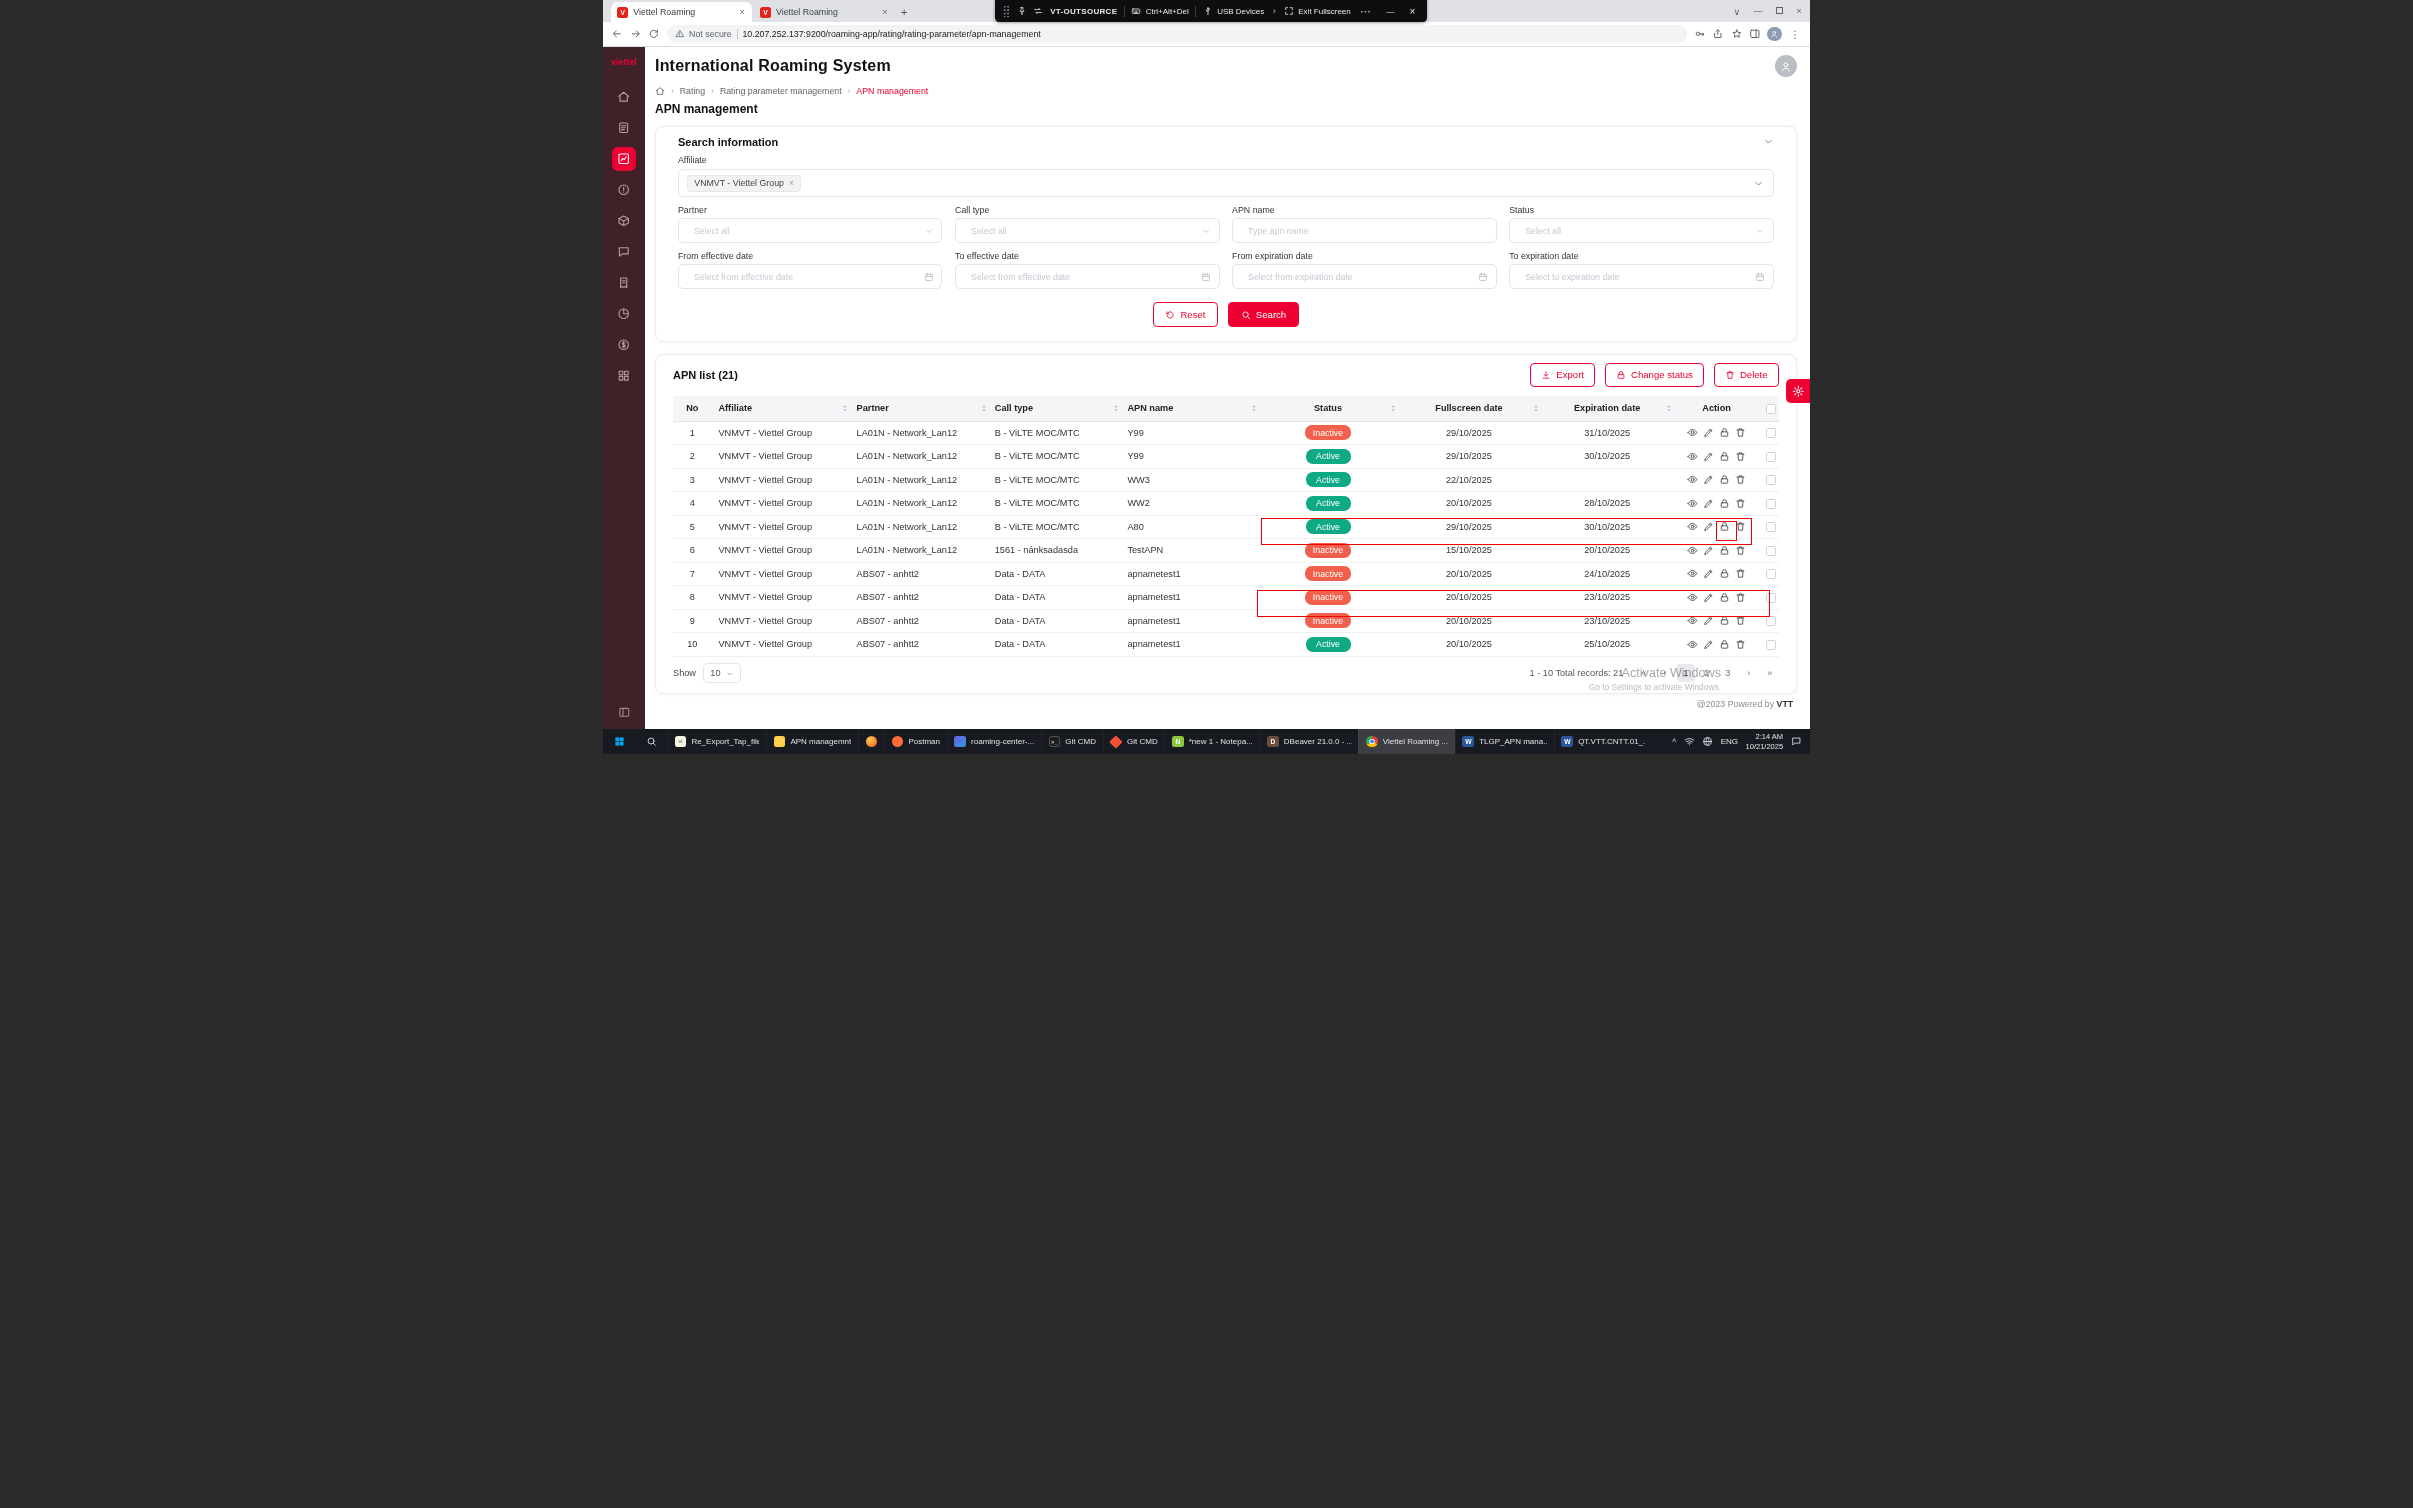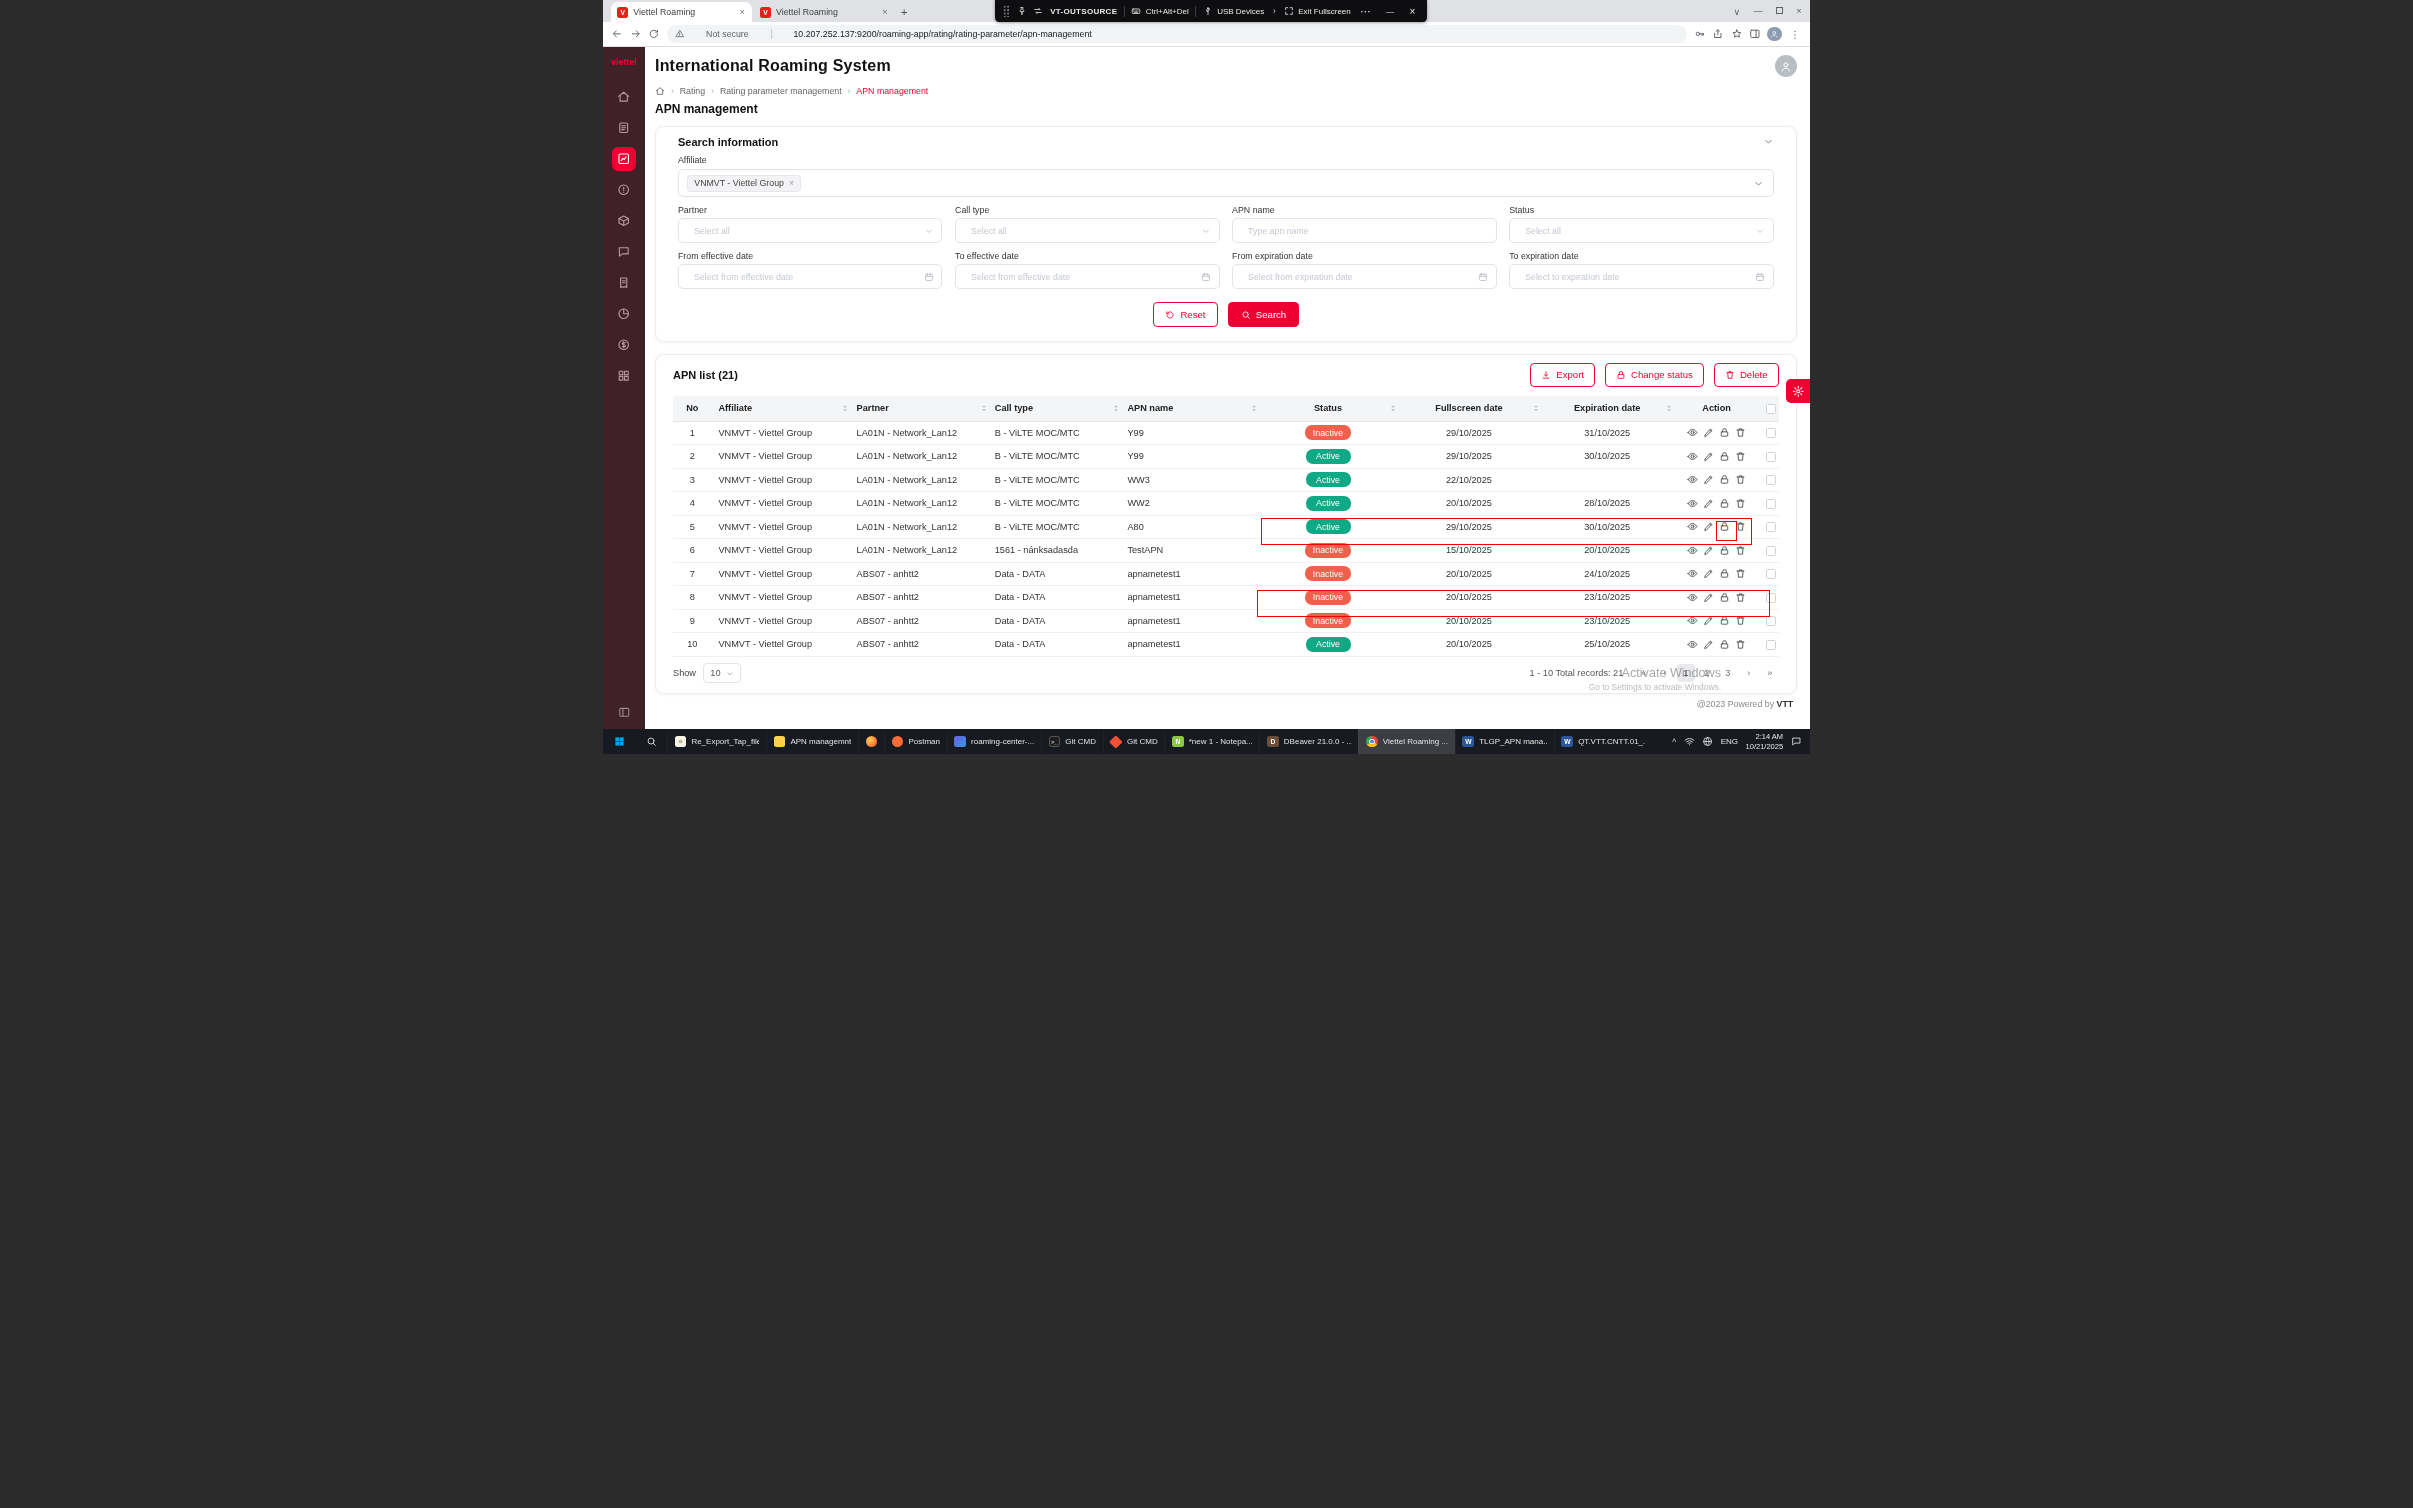--- a/index.html
+++ b/index.html
@@ -27,21 +27,21 @@
   .rt-sep{width:0.8px;height:11px;background:#3c3c3c}
   .rt-item{display:flex;align-items:center;gap:4.2px;white-space:nowrap}
   .rt-chev{color:#cfcfcf;font-size:9.2px;padding:0 1.7px}
   .rt-more{letter-spacing:0.8px;font-weight:bold;padding:0 3.4px}
   .rt-min{padding:0 5px}
   .rt-close{font-size:10px;padding:0 3.4px}
 
   
   .addrbar{height:25px;background:#fff;display:flex;align-items:center;gap:6.7px;padding:0 8.4px;border-bottom:0.8px solid #dadce0}
   .nav-ic{width:11.7px;height:11.7px;color:#5f6368;flex:none}
-  .urlbox{flex:1;height:17.6px;background:#f1f3f4;border-radius:9.2px;display:flex;align-items:center;gap:22px;padding:0 8.4px;font-size:8.8px;color:#202124;overflow:hidden}
+  .urlbox{flex:1;height:17.6px;background:#f1f3f4;border-radius:9.2px;display:flex;align-items:center;gap:5px;padding:0 8.4px;font-size:8.8px;color:#202124;overflow:hidden}
   .warn{width:9.2px;height:9.2px;color:#5f6368;flex:none}
   .notsec{color:#5f6368;white-space:nowrap}
   .url-sep{width:0.8px;height:10px;background:#c6c9cc}
   .url{white-space:nowrap;overflow:hidden}
   .avatar-sm{width:14.3px;height:14.3px;border-radius:50%;background:#8d9bb0;display:flex;align-items:center;justify-content:center;flex:none}
   .avatar-sm .ic{width:8.4px;height:8.4px;color:#fff}
   .kebab{color:#5f6368;font-size:10px;padding:0 1.7px}
 
   
   .viewport{height:682px;display:flex;position:relative;background:#fff}

